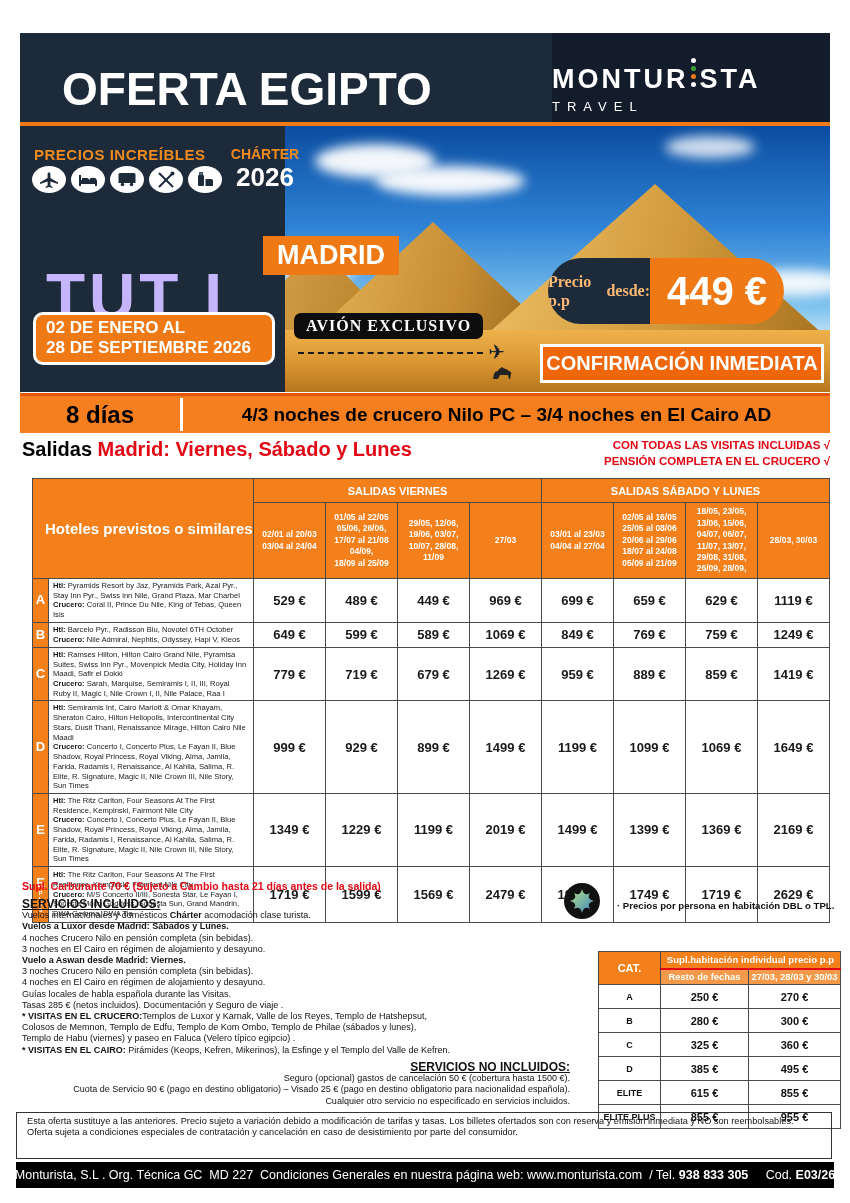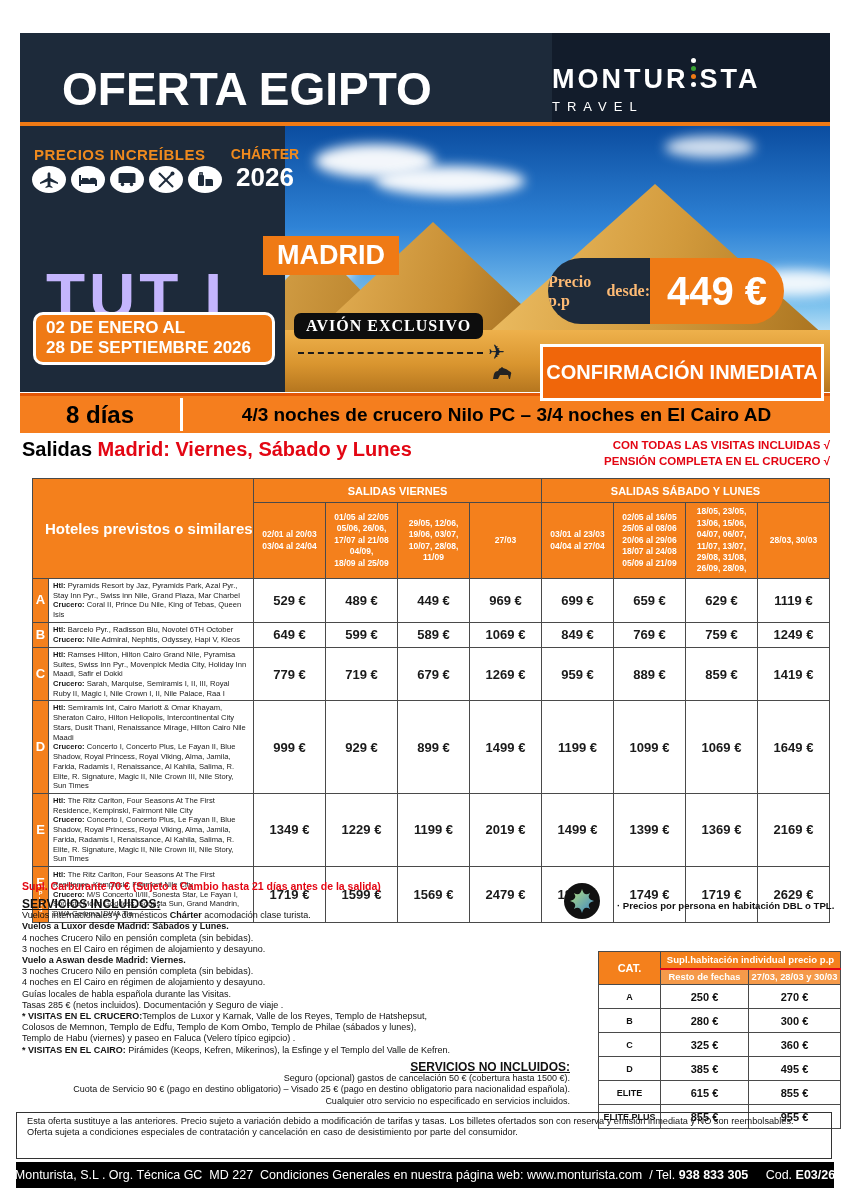--- a/index.html
+++ b/index.html
@@ -58,21 +58,21 @@
   .plane-trail::after { content:"✈"; position:absolute; right:-22px; top:-14px; font-size:20px; color:#14202e; }
   .camel { position:absolute; left:205px; bottom:8px; z-index:4; }
 
   .price-pill { position:absolute; left:528px; top:132px; height:66px; display:flex; border-radius:33px; overflow:hidden; z-index:5; }
   .price-pill .lbl { background:#1d2a3a; color:#fdba74; width:102px; display:flex; flex-direction:row;
     justify-content:center; align-items:center; font-family:"Liberation Serif", serif; font-size:16px; font-weight:bold; line-height:1.2; }
   .price-pill .val { background:#ef7a15; color:#fff; width:134px; display:flex; align-items:center;
     justify-content:center; font-size:40px; font-weight:bold; }
   .confirm-badge { position:absolute; left:520px; top:218px; width:284px; background:#f0660a;
     border:3px solid #fff; color:#fff; font-size:20px; font-weight:bold; text-align:center;
-    padding:14px 0; z-index:5; }
+    padding:5px 0; z-index:5; }
 
   
   #duration-bar { position:absolute; left:20px; top:393px; width:810px; height:40px; background:#f57e1e;
     border-top:3px solid #e35706; display:flex; align-items:stretch; }
   #duration-bar .days { width:160px; display:flex; align-items:center; justify-content:center;
     color:#000; font-size:24px; font-weight:bold; }
   #duration-bar .div { width:3px; background:#fff; margin:2px 0; }
   #duration-bar .desc { flex:1; display:flex; align-items:center; justify-content:center;
     color:#000; font-size:19px; font-weight:bold; }
 

